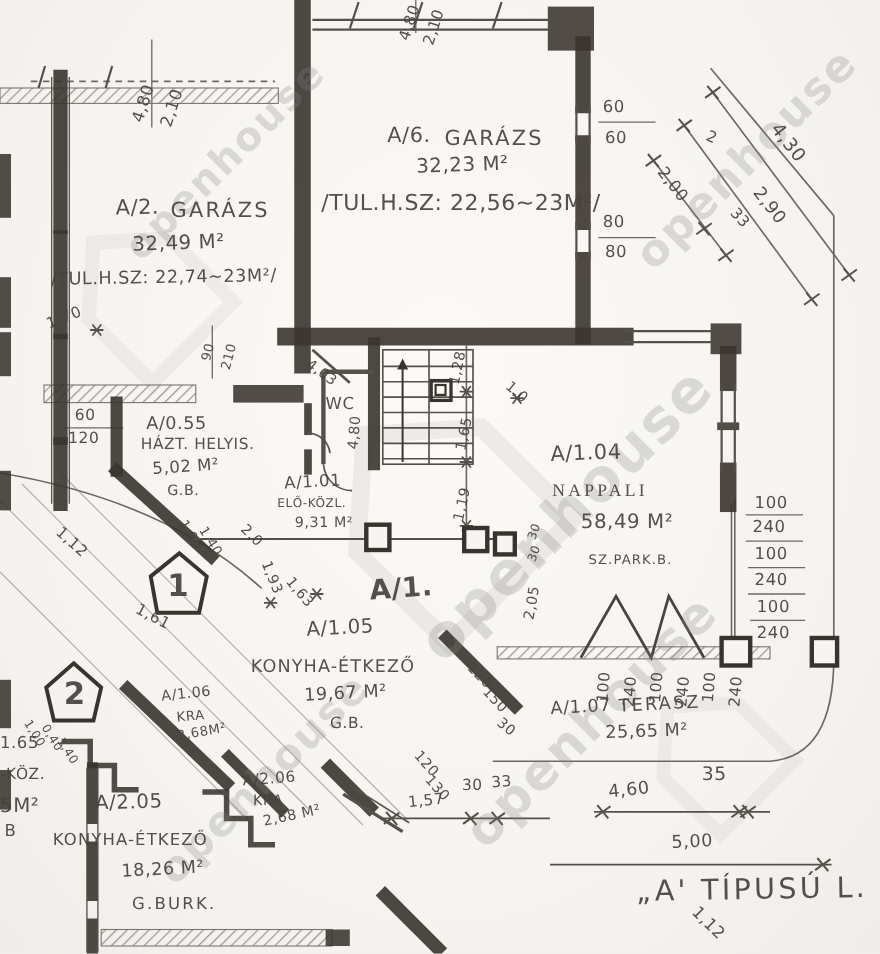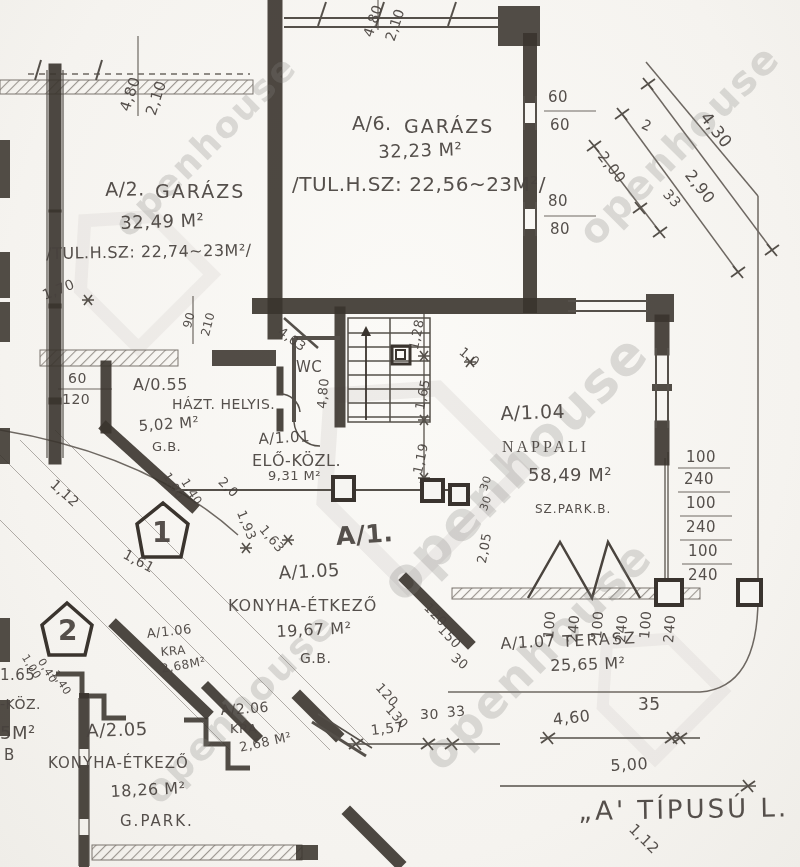--- a/index.html
+++ b/index.html
@@ -226,26 +226,26 @@
 <span class="lbl" style="left:155px;top:180px;font-size:19px;letter-spacing:2px;">GARÁZS</span>
 <span class="lbl" style="left:120px;top:212px;font-size:18px;transform:rotate(-2deg);">32,49 M²</span>
 <span class="lbl" style="left:46px;top:244px;font-size:16px;transform:rotate(-1deg);">/TUL.H.SZ: 22,74~23M²/</span>
 
 <span class="lbl" style="left:352px;top:112px;font-size:19px;">A/6.</span>
 <span class="lbl" style="left:404px;top:115px;font-size:19px;letter-spacing:2px;">GARÁZS</span>
 <span class="lbl" style="left:378px;top:141px;font-size:18px;transform:rotate(-2deg);">32,23 M²</span>
 <span class="lbl" style="left:292px;top:172px;font-size:20px;text-align:center;">/TUL.H.SZ: 22,56~23M²/</span>
 
 <span class="lbl" style="left:133px;top:375px;font-size:16px;">A/0.55</span>
-<span class="lbl" style="left:128px;top:396px;font-size:14px;margin-left:44px;">HÁZT. HELYIS.</span>
+<span class="lbl" style="left:128px;top:396px;font-size:14px;">HÁZT. HELYIS.</span>
 <span class="lbl" style="left:138px;top:417px;font-size:15px;transform:rotate(-4deg);">5,02 M²</span>
 <span class="lbl" style="left:152px;top:439px;font-size:13px;">G.B.</span>
 
 <span class="lbl" style="left:258px;top:430px;font-size:15px;transform:rotate(-3deg);">A/1.01</span>
-<span class="lbl" style="left:252px;top:451px;font-size:16px;">ELŐ-KÖZL.</span>
+<span class="lbl" style="left:252px;top:451px;font-size:11px;">ELŐ-KÖZL.</span>
 <span class="lbl" style="left:268px;top:468px;font-size:13px;">9,31 M²</span>
 
 <span class="lbl" style="left:500px;top:402px;font-size:19px;transform:rotate(-2deg);">A/1.04</span>
 <span class="lbl" style="left:502px;top:438px;font-size:16px;letter-spacing:3px;font-family:Liberation Serif, serif;">NAPPALI</span>
 <span class="lbl" style="left:528px;top:464px;font-size:18px;">58,49 M²</span>
 <span class="lbl" style="left:503px;top:502px;font-size:12px;letter-spacing:1px;margin-left:32px;">SZ.PARK.B.</span>
 
 <span class="lbl" style="left:278px;top:562px;font-size:18px;transform:rotate(-3deg);">A/1.05</span>
 <span class="lbl" style="left:228px;top:596px;font-size:16px;letter-spacing:1px;">KONYHA-ÉTKEZŐ</span>
 <span class="lbl" style="left:276px;top:622px;font-size:16px;transform:rotate(-3deg);">19,67 M²</span>
@@ -255,21 +255,21 @@
 <span class="lbl" style="left:160px;top:645px;font-size:12px;transform:rotate(-5deg);">KRA</span>
 <span class="lbl" style="left:160px;top:662px;font-size:12px;transform:rotate(-10deg);">2,68M²</span>
 
 <span class="lbl" style="left:500px;top:634px;font-size:16px;transform:rotate(-3deg);">A/1.07</span>
 <span class="lbl" style="left:562px;top:632px;font-size:16px;letter-spacing:2px;transform:rotate(-3deg);">TERASZ</span>
 <span class="lbl" style="left:550px;top:656px;font-size:16px;transform:rotate(-2deg);">25,65 M²</span>
 
 <span class="lbl" style="left:86px;top:720px;font-size:18px;transform:rotate(-2deg);">A/2.05</span>
 <span class="lbl" style="left:48px;top:754px;font-size:15px;letter-spacing:1px;">KONYHA-ÉTKEZŐ</span>
 <span class="lbl" style="left:110px;top:782px;font-size:16px;transform:rotate(-3deg);">18,26 M²</span>
-<span class="lbl" style="left:120px;top:812px;font-size:15px;letter-spacing:2px;">G.PARK.</span>
+<span class="lbl" style="left:120px;top:812px;font-size:15px;letter-spacing:2px;">G.BURK.</span>
 
 <span class="lbl" style="left:220px;top:702px;font-size:14px;transform:rotate(-4deg);">A/2.06</span>
 <span class="lbl" style="left:230px;top:721px;font-size:13px;">KRA</span>
 <span class="lbl" style="left:238px;top:740px;font-size:13px;transform:rotate(-12deg);">2,68 M²</span>
 
 <span class="lbl" style="left:296px;top:358px;font-size:15px;">WC</span>
 
 <span class="lbl bold" style="left:152px;top:516px;font-size:28px;">1</span>
 <span class="lbl bold" style="left:58px;top:614px;font-size:28px;">2</span>
 <span class="lbl bold" style="left:335px;top:522px;font-size:25px;transform:rotate(-4deg);">A/1.</span>

